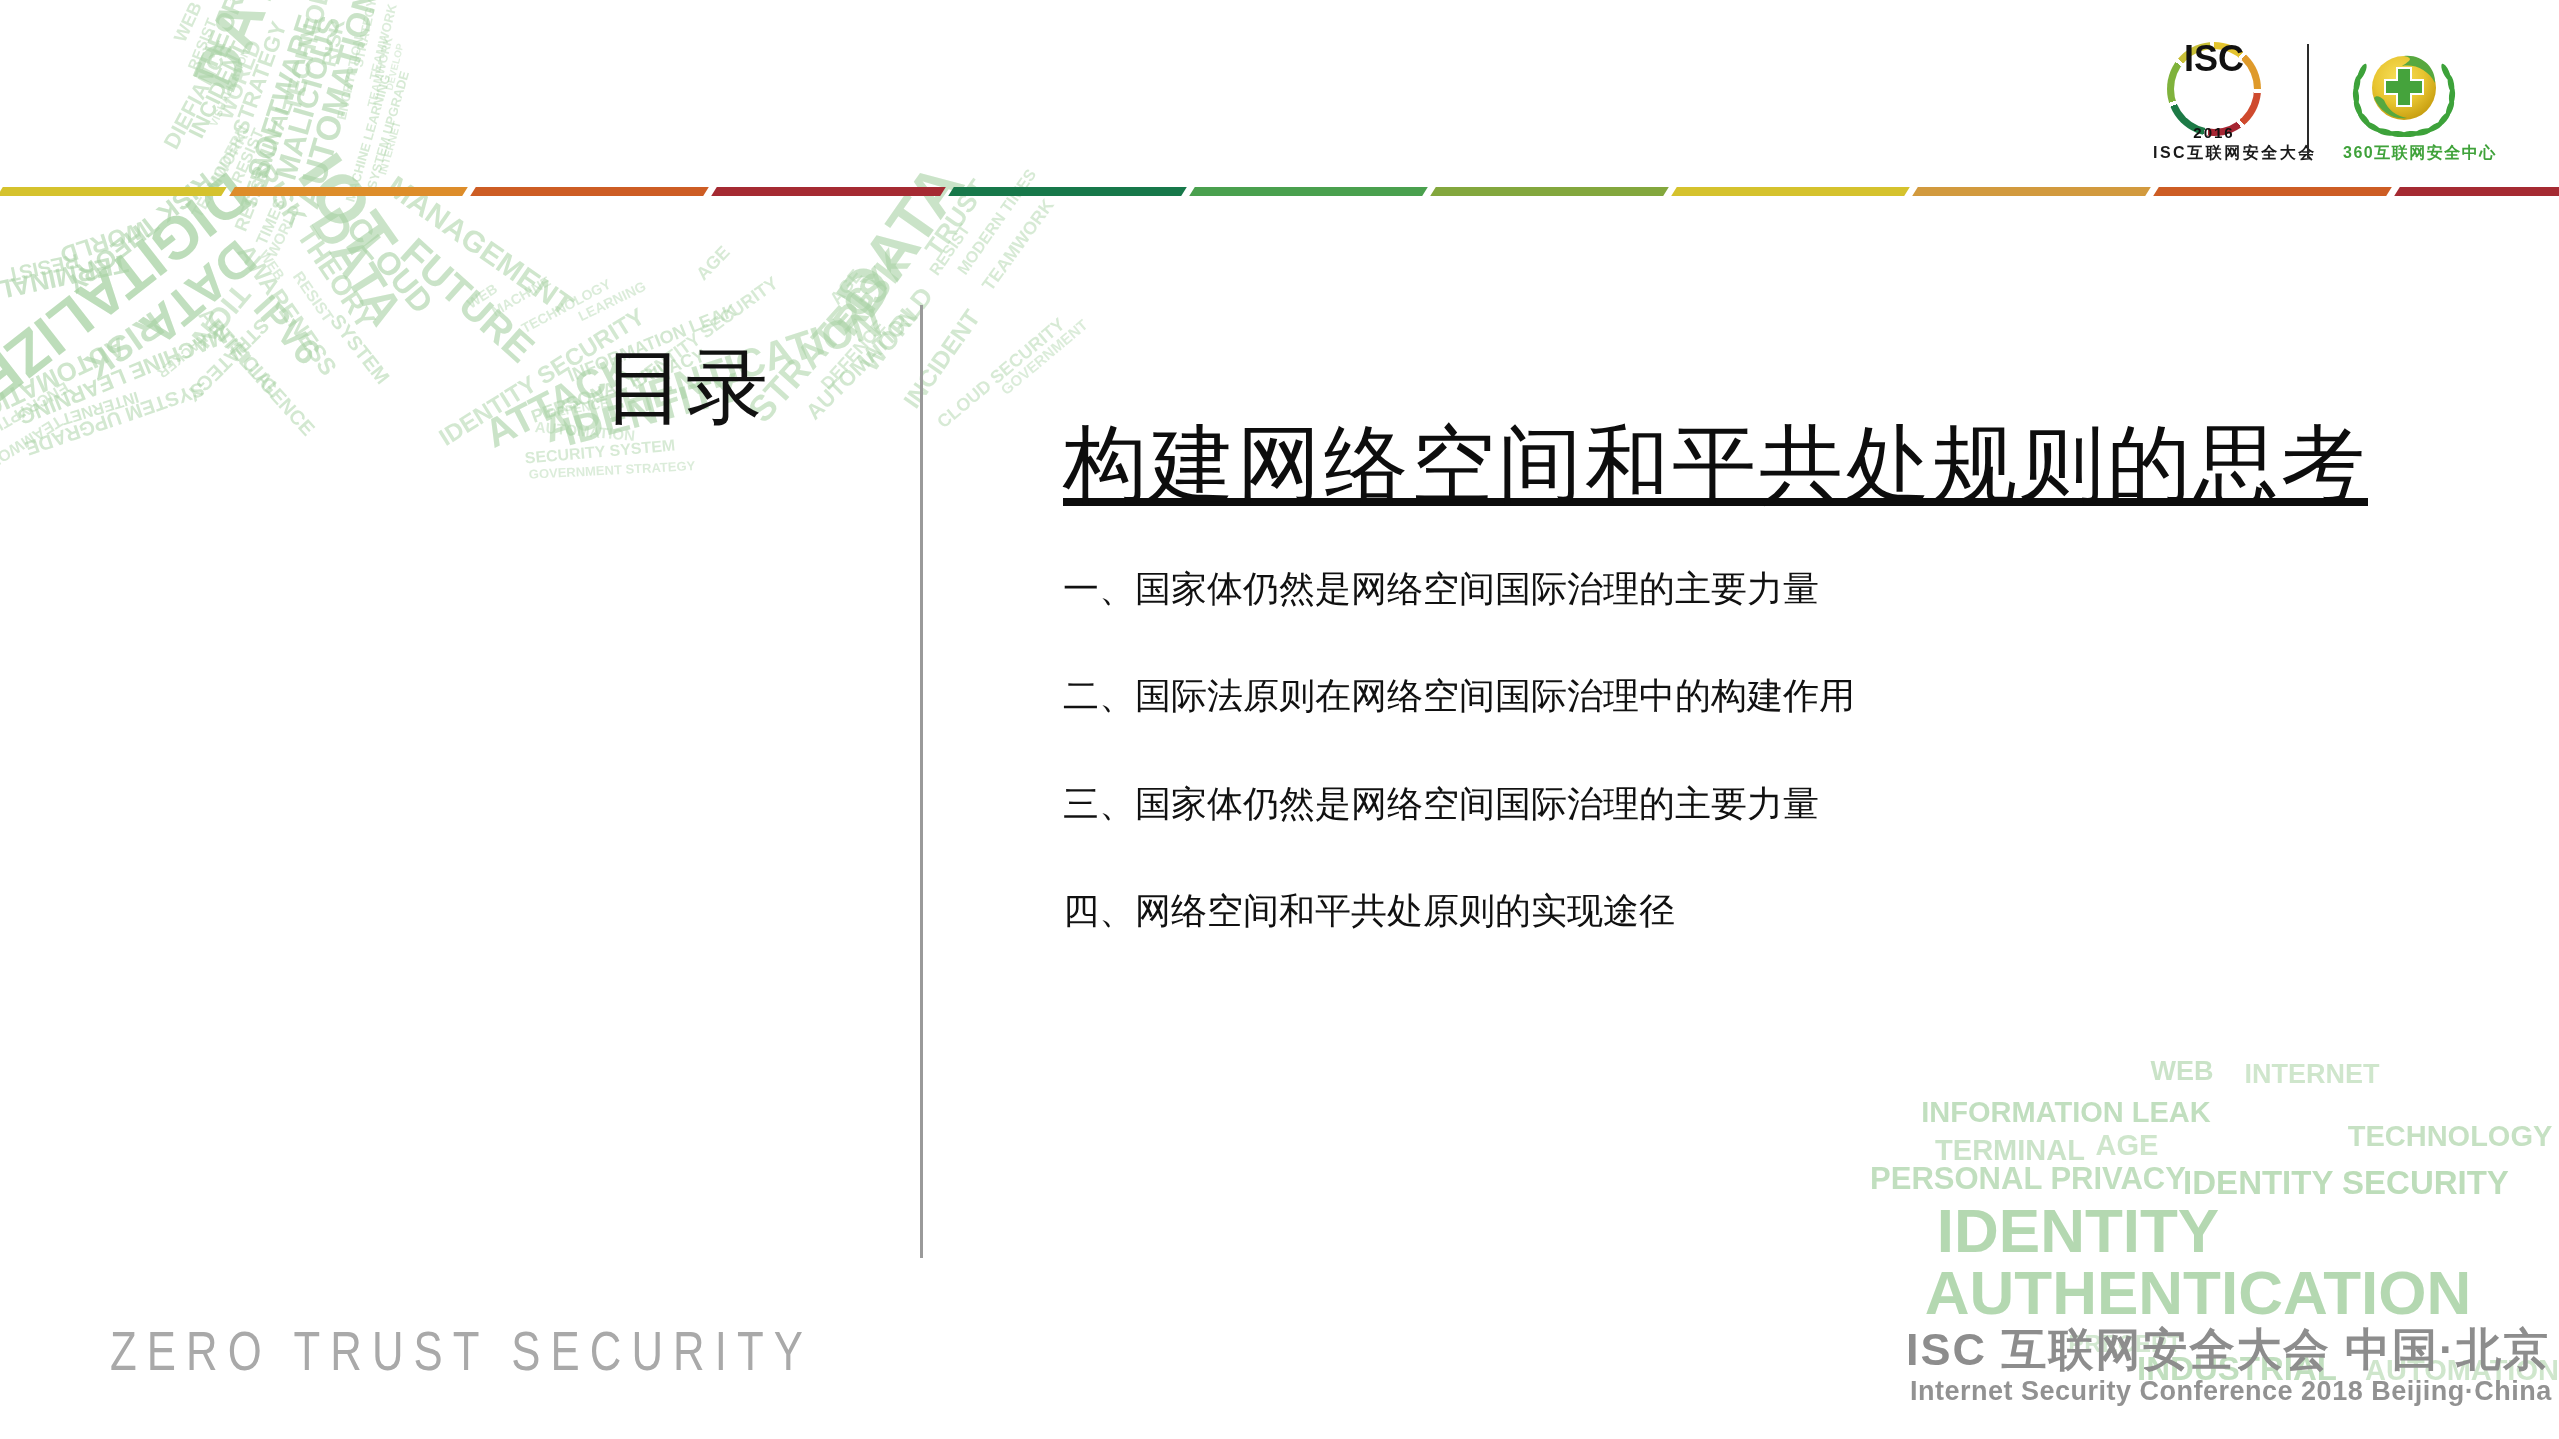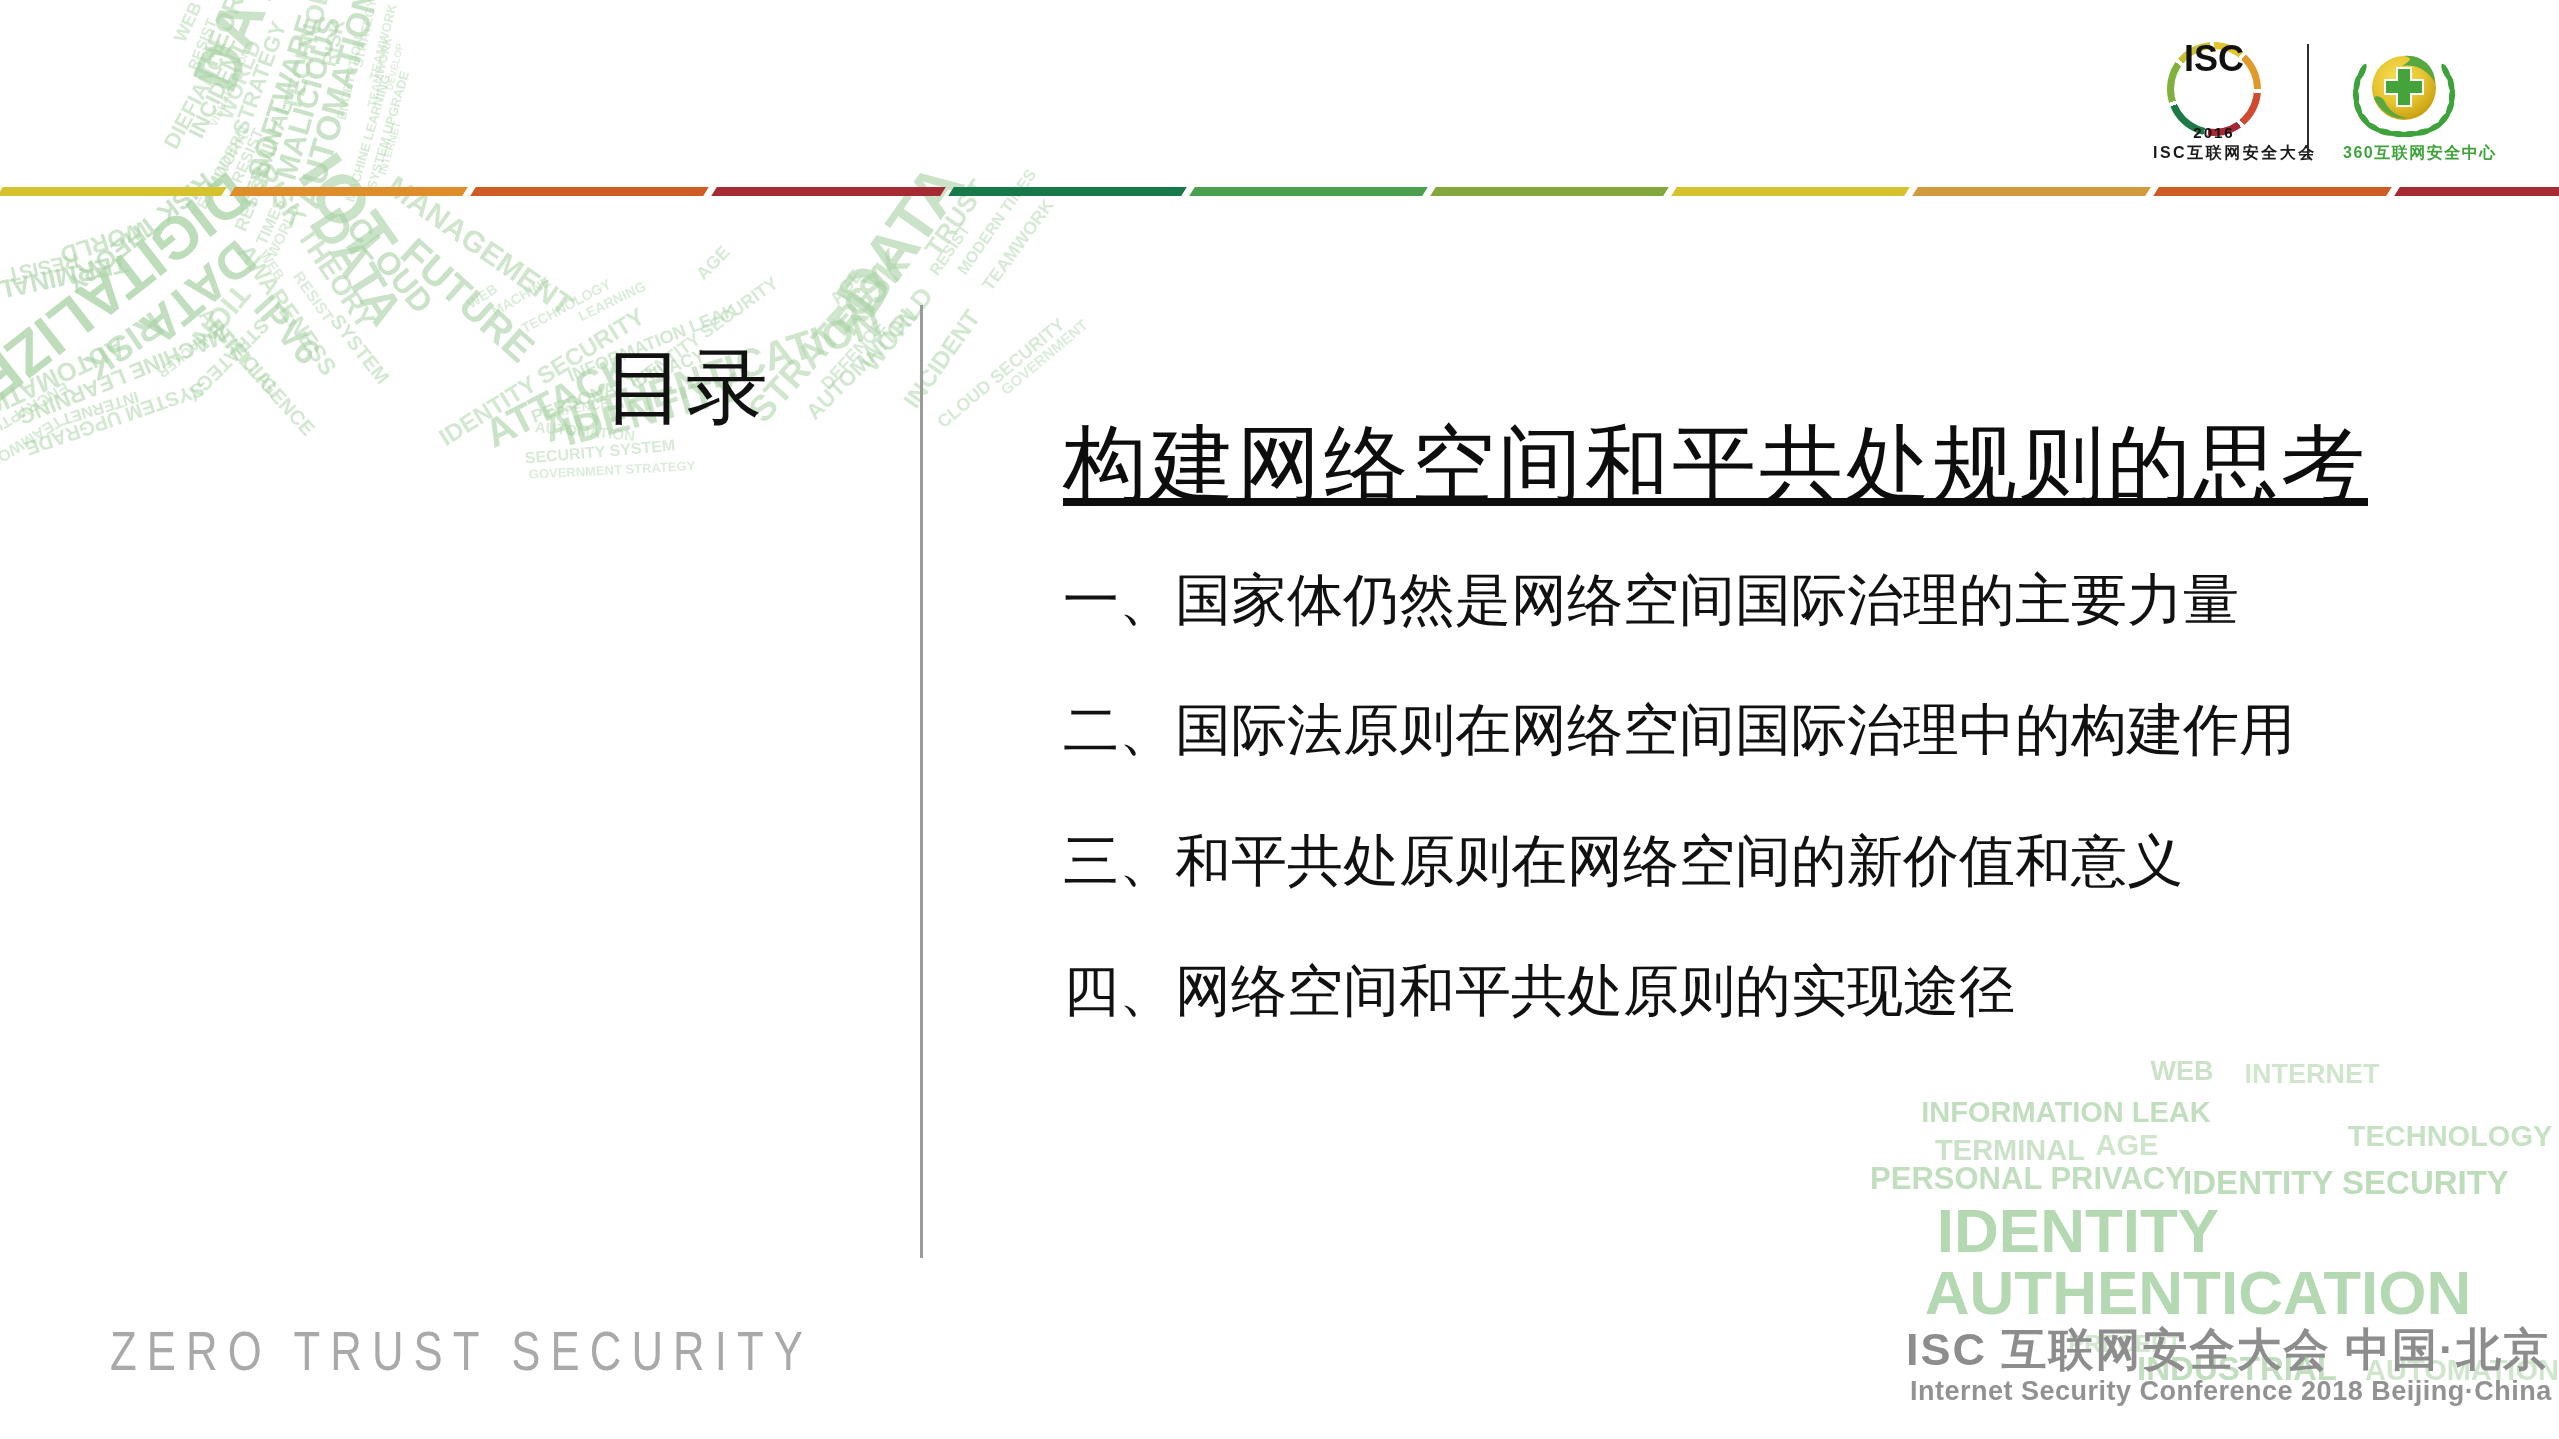--- a/index.html
+++ b/index.html
@@ -25,21 +25,21 @@
   .logo-caption{position:absolute;font-size:16px;font-weight:700;color:#1a1a1a;letter-spacing:2.5px;white-space:nowrap;}
   .caption-360{color:#3fa23a;letter-spacing:1.5px;}
   .logo-sep{position:absolute;left:2307px;top:44px;width:2px;height:114px;background:#2a2a2a;}
   .logo-360{position:absolute;left:2344px;top:36px;}
   
   .toc-title{position:absolute;left:604px;top:342px;font-size:82px;color:#111;line-height:1.1;}
   .vdivider{position:absolute;left:920px;top:305px;width:3px;height:953px;background:#9a9a9a;}
   
   .main-title{position:absolute;left:1063px;top:408px;font-size:84px;color:#0d0d0d;letter-spacing:3px;white-space:nowrap;text-decoration:underline;}
   .toc-list{position:absolute;left:1063px;top:568px;}
-  .toc-item{font-size:56px;color:#111;line-height:1.15;margin-bottom:66px;white-space:nowrap;}
+  .toc-item{font-size:36px;color:#111;line-height:1.15;margin-bottom:66px;white-space:nowrap;}
   
   .watermark{position:absolute;left:110px;top:1318px;font-size:56px;color:#a9a9a9;letter-spacing:13px;
     transform:scaleX(0.78);transform-origin:left center;white-space:nowrap;}
   .brand-cn{position:absolute;left:1906px;top:1320px;font-size:45px;font-weight:700;color:#8d8d8d;
     letter-spacing:2px;white-space:nowrap;}
   .brand-en{position:absolute;left:1910px;top:1376px;font-size:27px;font-weight:700;color:#929292;
     letter-spacing:0.5px;white-space:nowrap;}
 </style>
 </head>
 <body>
@@ -217,21 +217,21 @@
   <div class="logo-caption caption-360" style="left:2343px;top:143px;">360互联网安全中心</div>
 
   <div class="toc-title">目录</div>
   <div class="vdivider"></div>
 
   <div class="main-title">构建网络空间和平共处规则的思考</div>
 
   <div class="toc-list">
     <div class="toc-item">一、国家体仍然是网络空间国际治理的主要力量</div>
     <div class="toc-item">二、国际法原则在网络空间国际治理中的构建作用</div>
-    <div class="toc-item">三、和平共处原则在网络空间的新价值和意义</div>
+    <div class="toc-item">三、国家体仍然是网络空间国际治理的主要力量</div>
     <div class="toc-item">四、网络空间和平共处原则的实现途径</div>
   </div>
 
   <div class="watermark">ZERO TRUST SECURITY</div>
   <div class="brand-cn">ISC 互联网安全大会 中国·北京</div>
   <div class="brand-en">Internet Security Conference 2018   Beijing·China</div>
 
 </div>
 
 </body></html>

